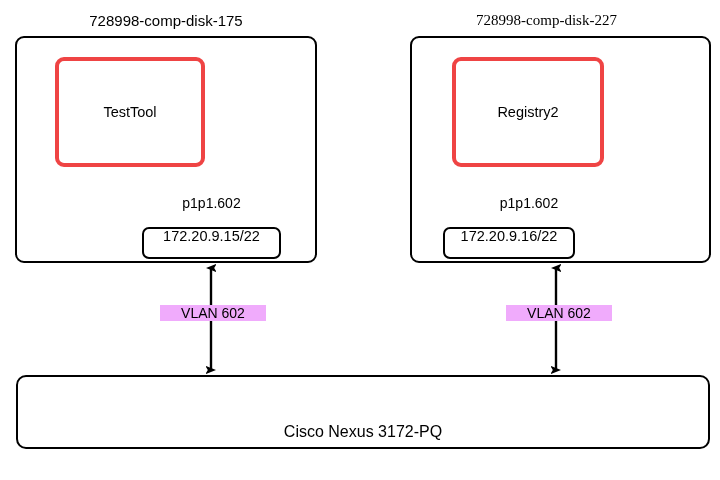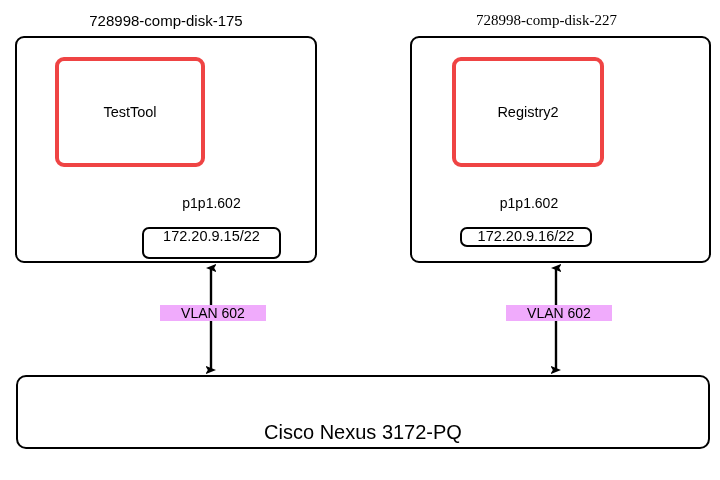--- a/index.html
+++ b/index.html
@@ -65,21 +65,21 @@
     text-align: center;
     white-space: nowrap;
     line-height: 1;
   }
 
   .label-15 { font-size: 15px; }
   .label-14 { font-size: 14px; }
 
   .app-label { font-size: 14.5px; line-height: 1; }
   .ip-label  { font-size: 14.5px; line-height: 1; }
-  .switch-label { font-size: 20px; line-height: 1; margin-top: 40px; }
+  .switch-label { font-size: 16px; line-height: 1; margin-top: 40px; }
 
   
   .link {
     position: absolute;
     z-index: 3;
   }
   .link svg { display: block; overflow: visible; }
 
   .vlan-label {
     position: absolute;
@@ -116,21 +116,21 @@
 
   <div class="host-box" style="left:410px; top:36px; width:301px; height:227px;">
   </div>
 
   <div class="app-box" style="left:452px; top:57px; width:152px; height:110px;">
     <span class="app-label">Registry2</span>
   </div>
 
   <div class="caption label-14" style="left:463px; top:196px; width:132px;">p1p1.602</div>
 
-  <div class="ip-box" style="left:460px; top:227px; width:132px; height:20px;">
+  <div class="ip-box" style="left:443px; top:227px; width:132px; height:32px;">
     <span class="ip-label">172.20.9.16/22</span>
   </div>
 
   <div class="link" style="left:196px; top:258px; width:30px; height:122px;">
     <svg width="30" height="122" viewBox="0 0 30 122">
       <defs>
         <marker id="arrUp" markerWidth="10" markerHeight="10" refX="5" refY="5" orient="auto" markerUnits="userSpaceOnUse">
           <path d="M5,0 L9.5,11 L5,8.2 L0.5,11 Z" fill="#000000"></path>
         </marker>
         <marker id="arrDown" markerWidth="10" markerHeight="10" refX="5" refY="5" orient="auto" markerUnits="userSpaceOnUse">

